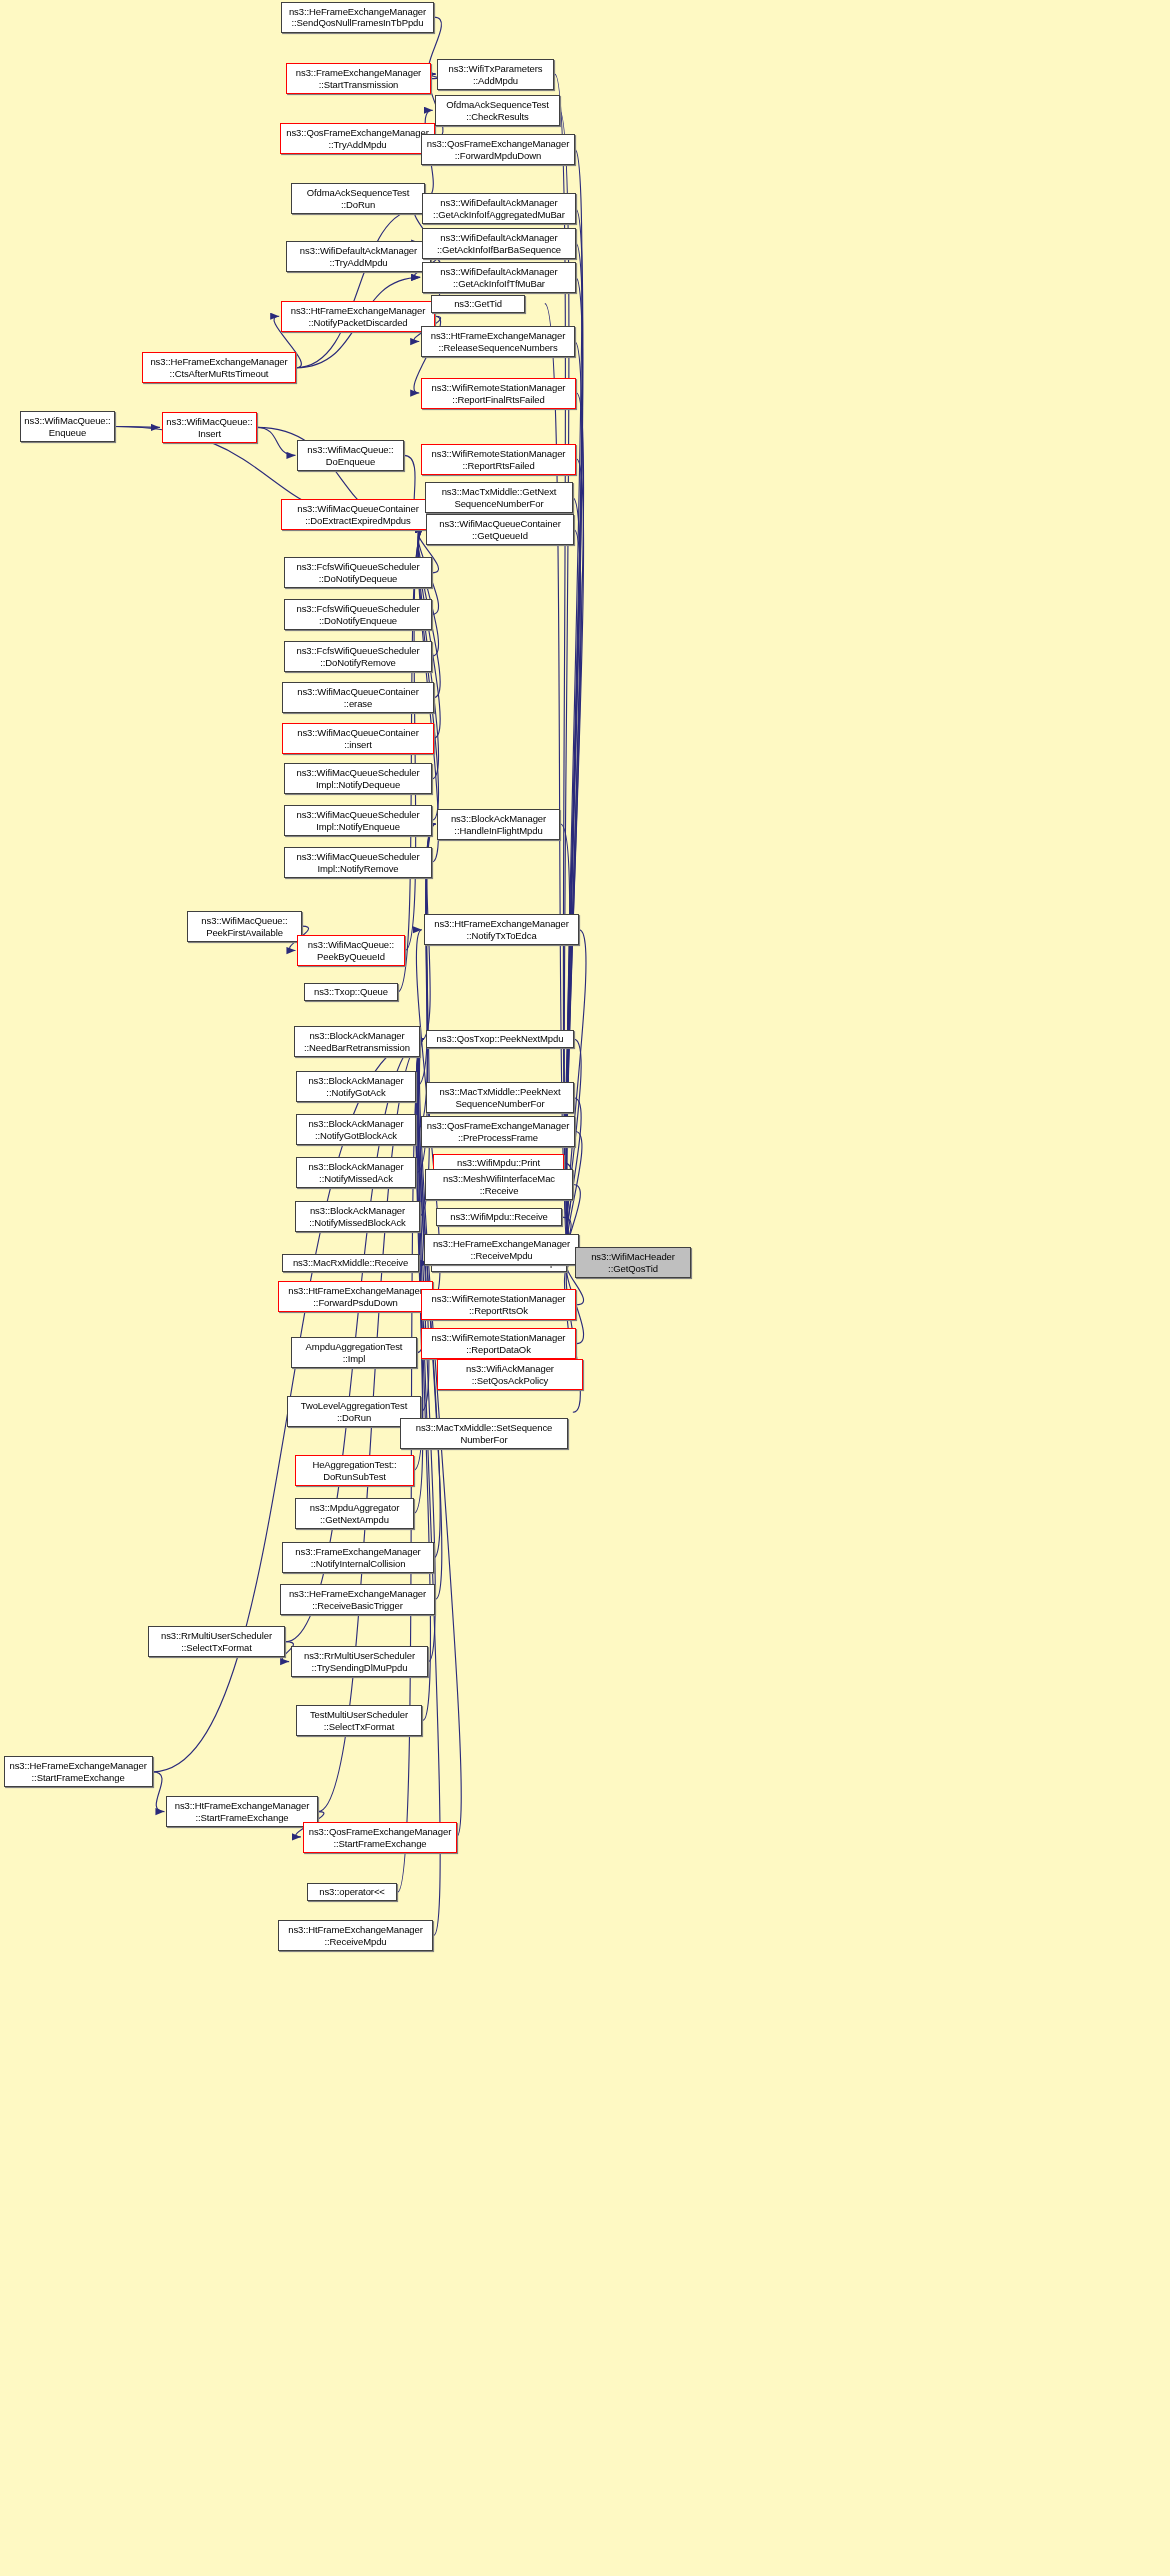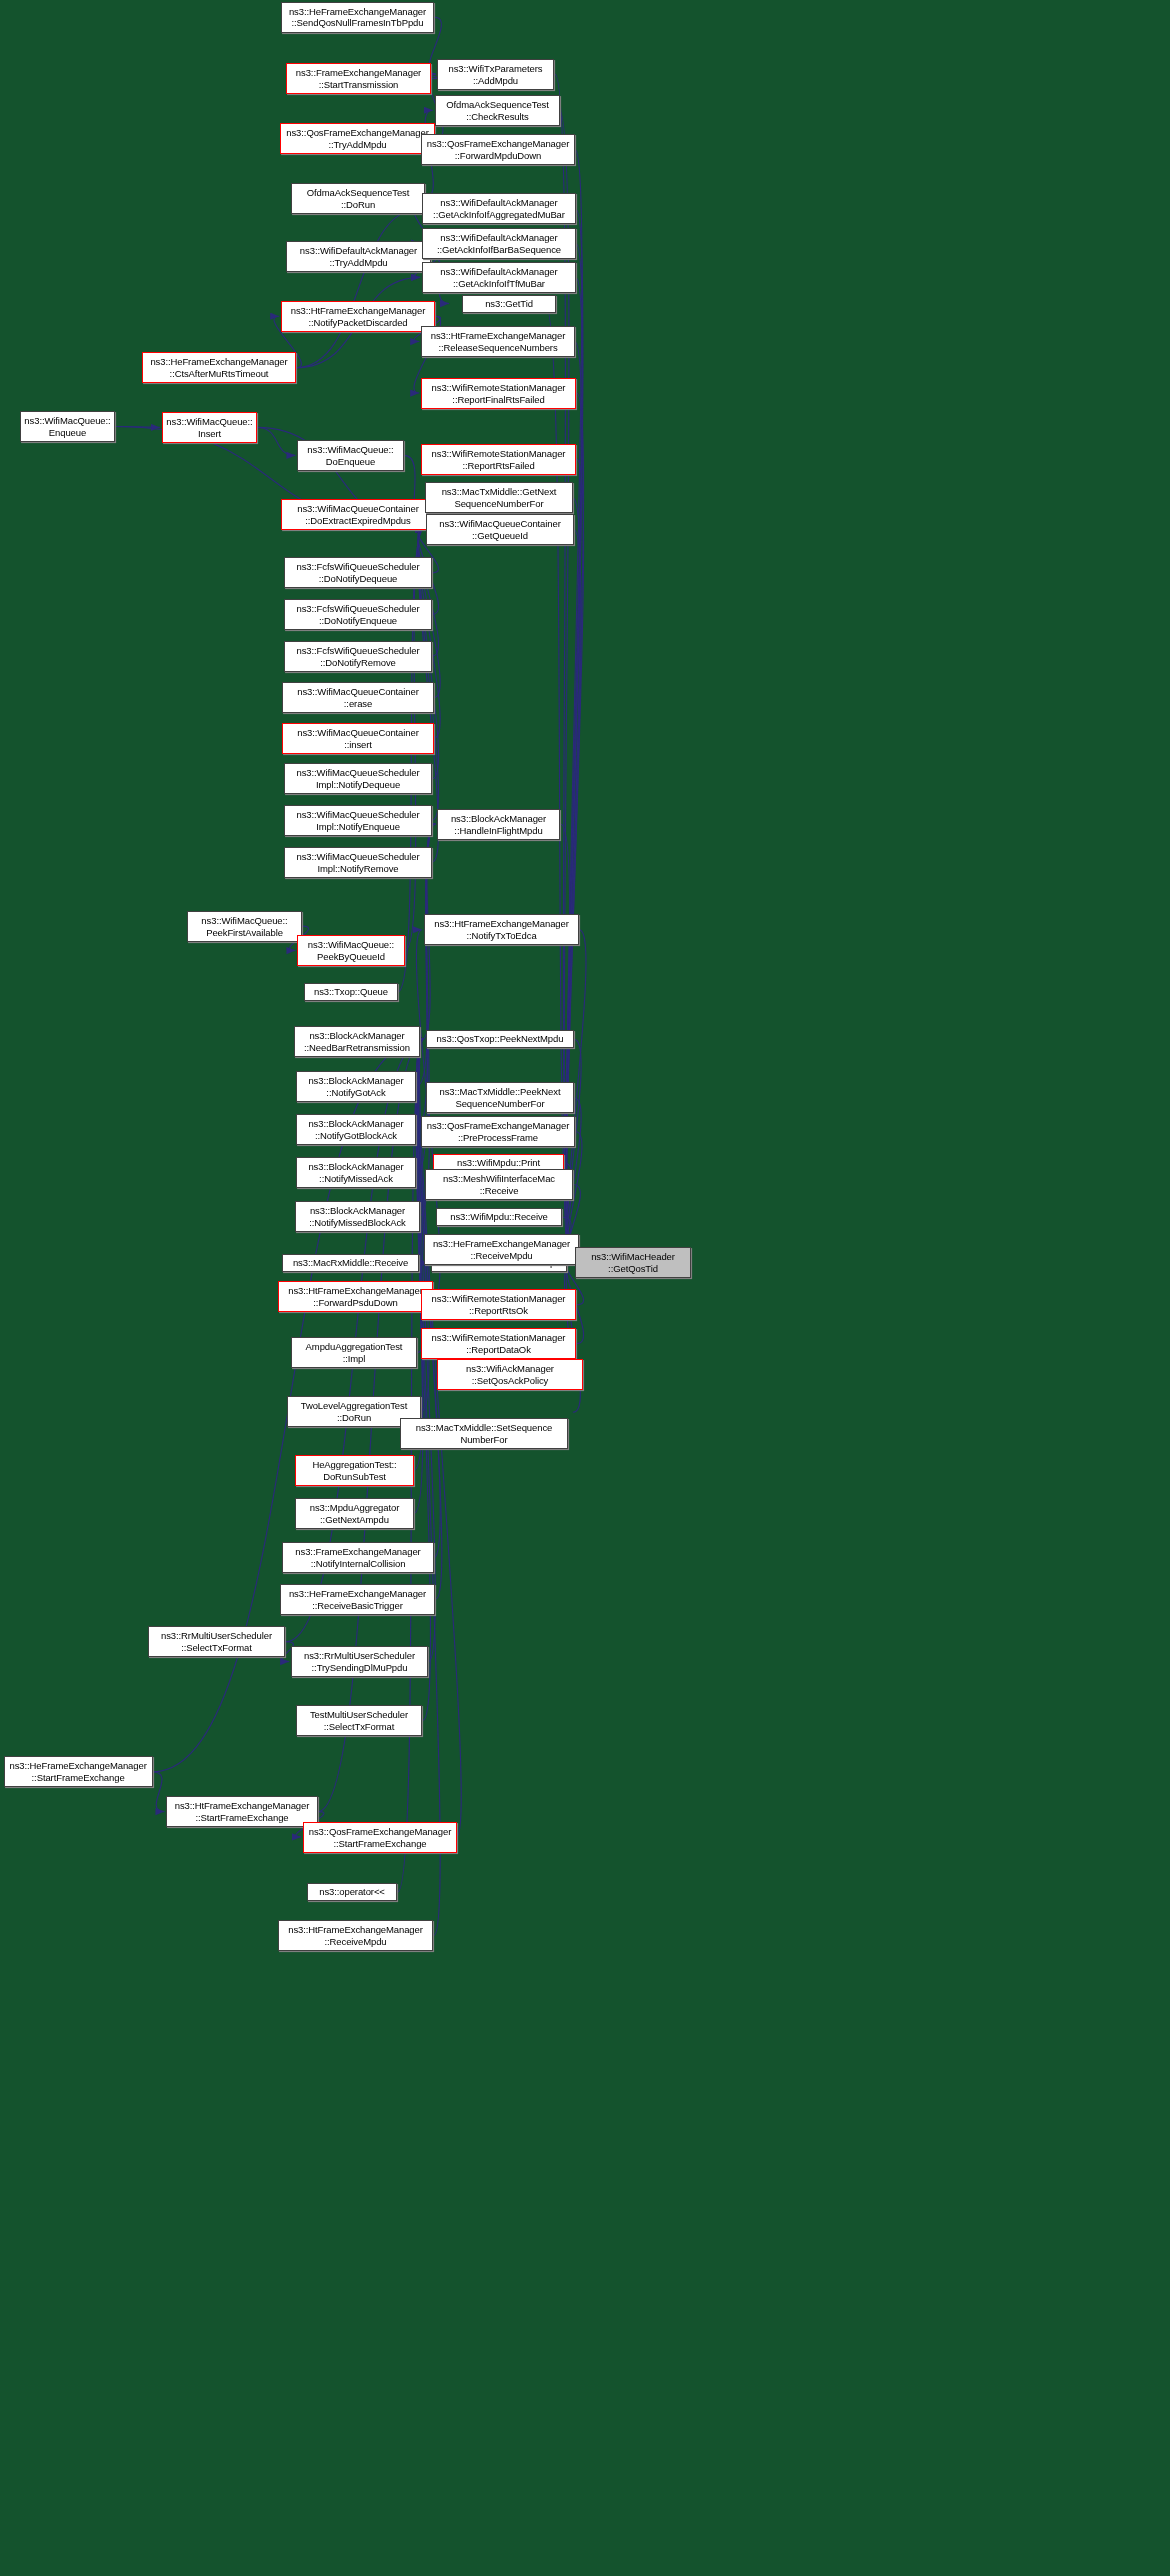--- a/index.html
+++ b/index.html
@@ -1,18 +1,18 @@
 <!DOCTYPE html>
 <html style="font-size:14.5px"><head>
 <meta charset="utf-8">
 <title>Caller graph</title>
 <style>
   html,body{margin:0;padding:0;background:#ffffff;}
   body{font-family:"Liberation Sans", sans-serif;}
-  #canvas{position:relative;width:1171px;height:2576px;overflow:hidden;background:#14532d;}
+  #canvas{position:relative;width:1171px;height:2576px;overflow:hidden;background:#fef9c3;}
   #edges{position:absolute;left:0;top:0;width:1171px;height:2576px;pointer-events:none;}
   .node{
     position:absolute;
     box-sizing:border-box;
     display:flex;
     align-items:center;
     justify-content:center;
     text-align:center;
     background:#ffffff;
     border:0.9px solid #404040;
@@ -215,21 +215,21 @@
       <div class="node" style="left: 435px; top: 95px; width: 125px; height: 31px;"><span class="lbl">OfdmaAckSequenceTest
 ::CheckResults</span></div>
       <div class="node" style="left: 421px; top: 134px; width: 154px; height: 31px;"><span class="lbl">ns3::QosFrameExchangeManager
 ::ForwardMpduDown</span></div>
       <div class="node" style="left: 422px; top: 193px; width: 154px; height: 31px;"><span class="lbl">ns3::WifiDefaultAckManager
 ::GetAckInfoIfAggregatedMuBar</span></div>
       <div class="node" style="left: 422px; top: 228px; width: 154px; height: 31px;"><span class="lbl">ns3::WifiDefaultAckManager
 ::GetAckInfoIfBarBaSequence</span></div>
       <div class="node" style="left: 422px; top: 262px; width: 154px; height: 31px;"><span class="lbl">ns3::WifiDefaultAckManager
 ::GetAckInfoIfTfMuBar</span></div>
-      <div class="node" style="left: 462px; top: 295px; width: 94px; height: 18px;"><span class="lbl">ns3::GetTid</span></div>
+      <div class="node" style="left: 431px; top: 295px; width: 94px; height: 18px;"><span class="lbl">ns3::GetTid</span></div>
       <div class="node" style="left: 421px; top: 326px; width: 154px; height: 31px;"><span class="lbl">ns3::HtFrameExchangeManager
 ::ReleaseSequenceNumbers</span></div>
       <div class="node red" style="left: 421px; top: 378px; width: 155px; height: 31px;"><span class="lbl">ns3::WifiRemoteStationManager
 ::ReportFinalRtsFailed</span></div>
       <div class="node red" style="left: 421px; top: 444px; width: 155px; height: 31px;"><span class="lbl">ns3::WifiRemoteStationManager
 ::ReportRtsFailed</span></div>
       <div class="node" style="left: 425px; top: 482px; width: 148px; height: 31px;"><span class="lbl">ns3::MacTxMiddle::GetNext
 SequenceNumberFor</span></div>
       <div class="node" style="left: 426px; top: 514px; width: 148px; height: 31px;"><span class="lbl">ns3::WifiMacQueueContainer
 ::GetQueueId</span></div>

